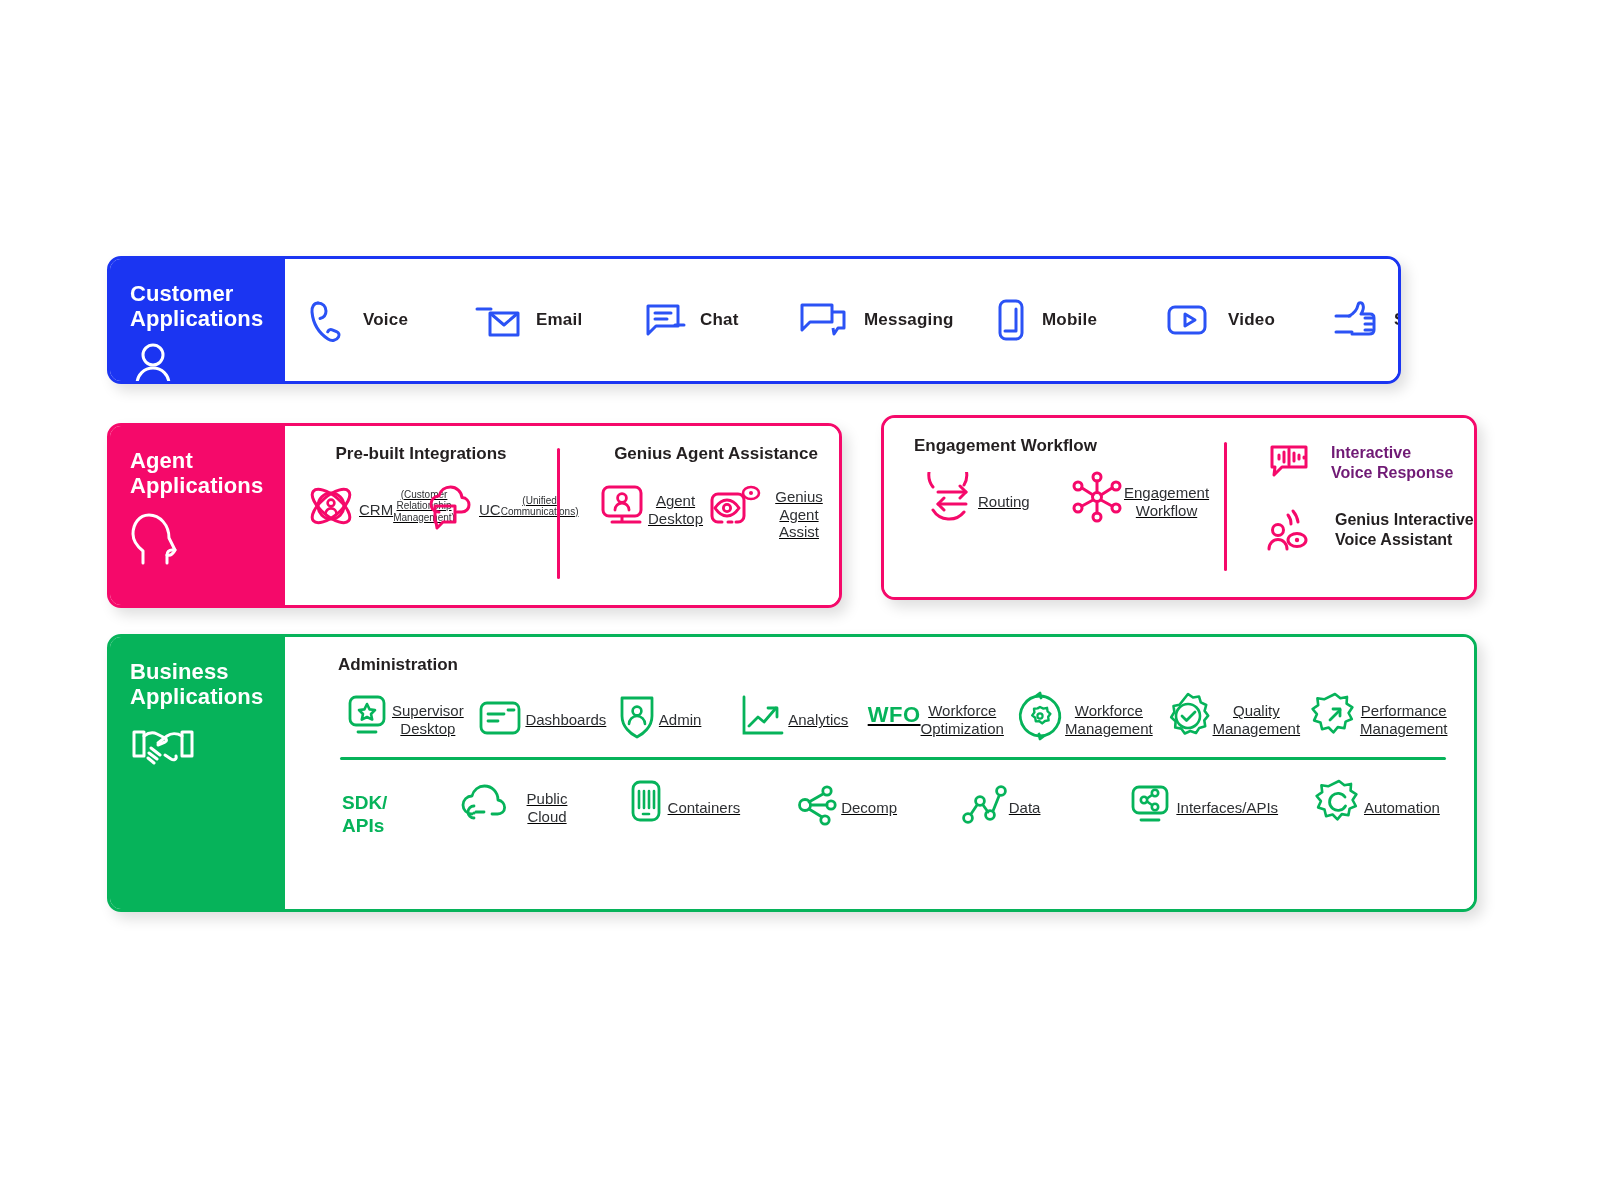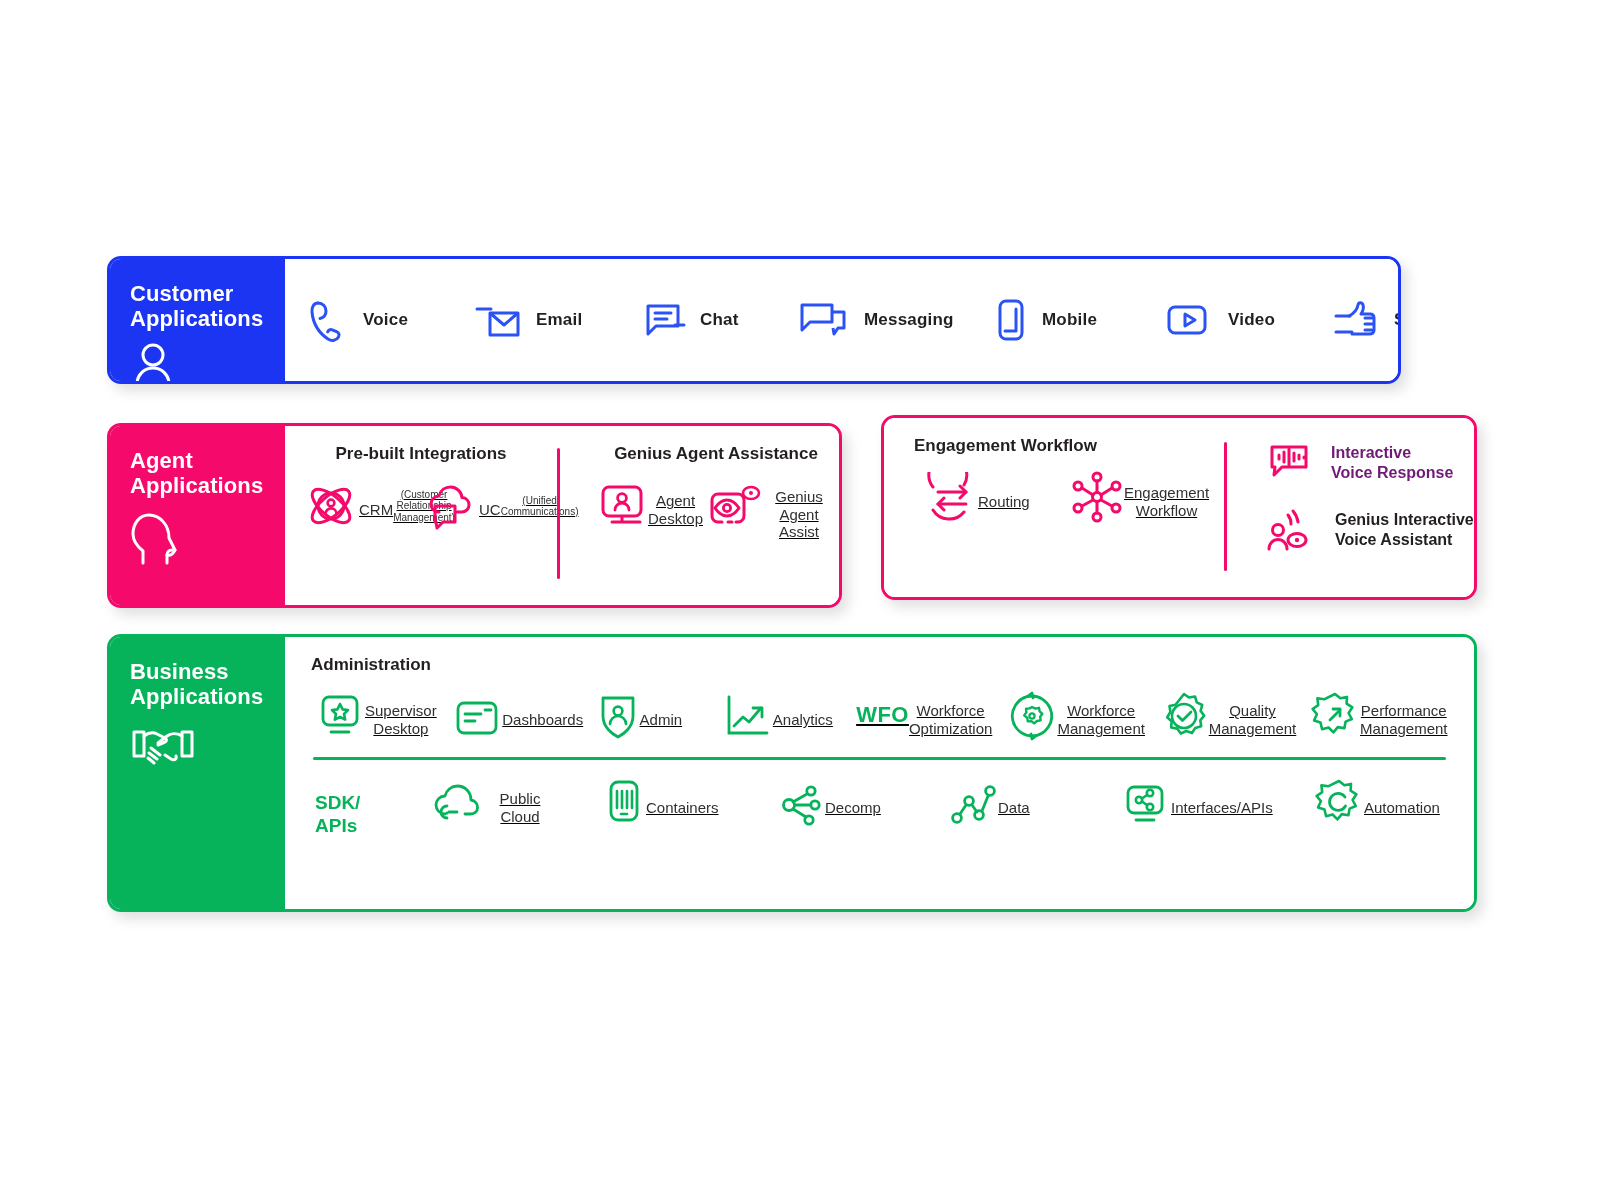--- a/index.html
+++ b/index.html
@@ -333,21 +333,21 @@
           <path d="M4 8h10v24H4z" fill="none" stroke="#fff" stroke-width="3" stroke-linejoin="round"></path>
           <path d="M52 8h10v24H52z" fill="none" stroke="#fff" stroke-width="3" stroke-linejoin="round"></path>
           <path d="M14 12c4-3 9-4 13-2l8 4c2 1 2 3 0 4l-7 3" fill="none" stroke="#fff" stroke-width="3" stroke-linecap="round" stroke-linejoin="round"></path>
           <path d="M52 12c-5-3-11-3-15 0l-9 7" fill="none" stroke="#fff" stroke-width="3" stroke-linecap="round"></path>
           <path d="M21 24l9 7M19 29l8 6M18 34l6 5" fill="none" stroke="#fff" stroke-width="3" stroke-linecap="round"></path>
           <path d="M35 31l6 4c3 2 6 0 5-3" fill="none" stroke="#fff" stroke-width="3" stroke-linecap="round"></path>
         </svg>
       </div>
     </div>
 
-    <div class="body-panel" style="padding:18px 26px 0 26px;">
+    <div class="body-panel" style="padding:18px 26px 0 26px;margin-left:27px;">
 
       <div class="sec-title">Administration</div>
 
       <div class="grid" style="padding:14px 4px 0 4px;align-items:flex-start;">
 
 
         <div class="item" style="width:112px">
           <span class="ico" style="height:52px">
             <svg width="50" height="48" viewBox="0 0 50 48">
               <rect x="8" y="4" width="34" height="28" rx="6" fill="none" stroke="#06B35A" stroke-width="2.8"></rect>

